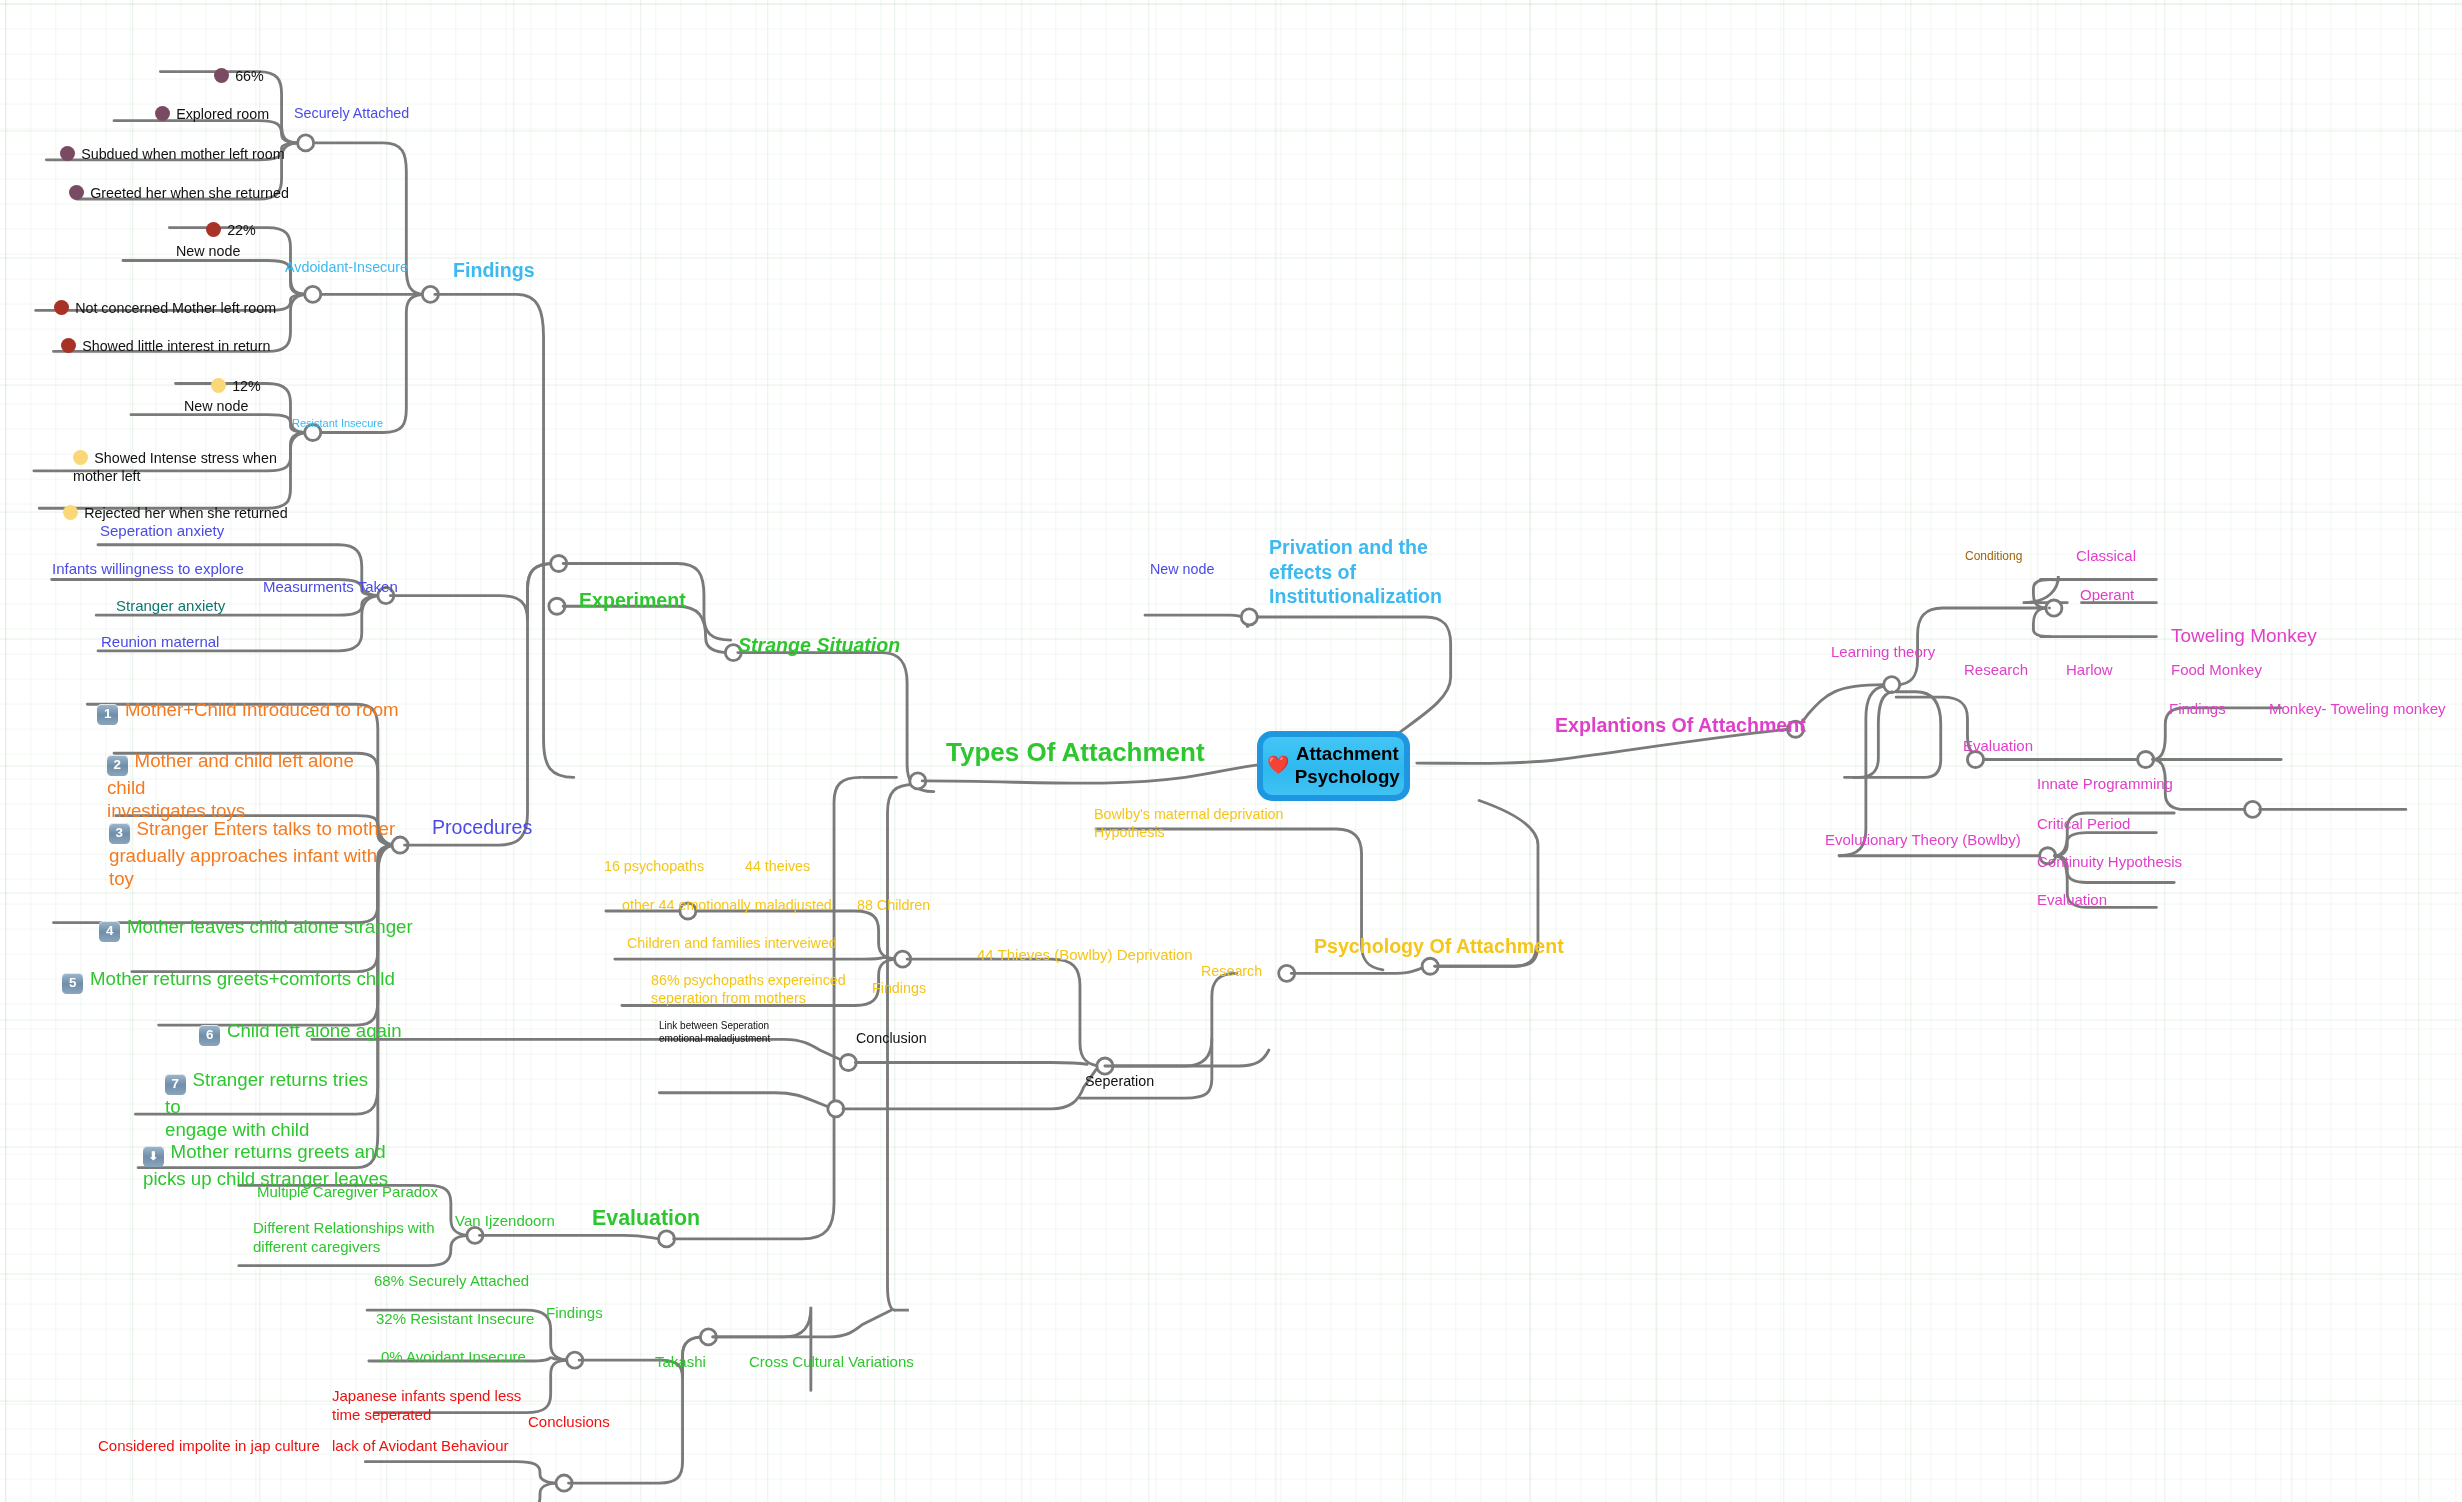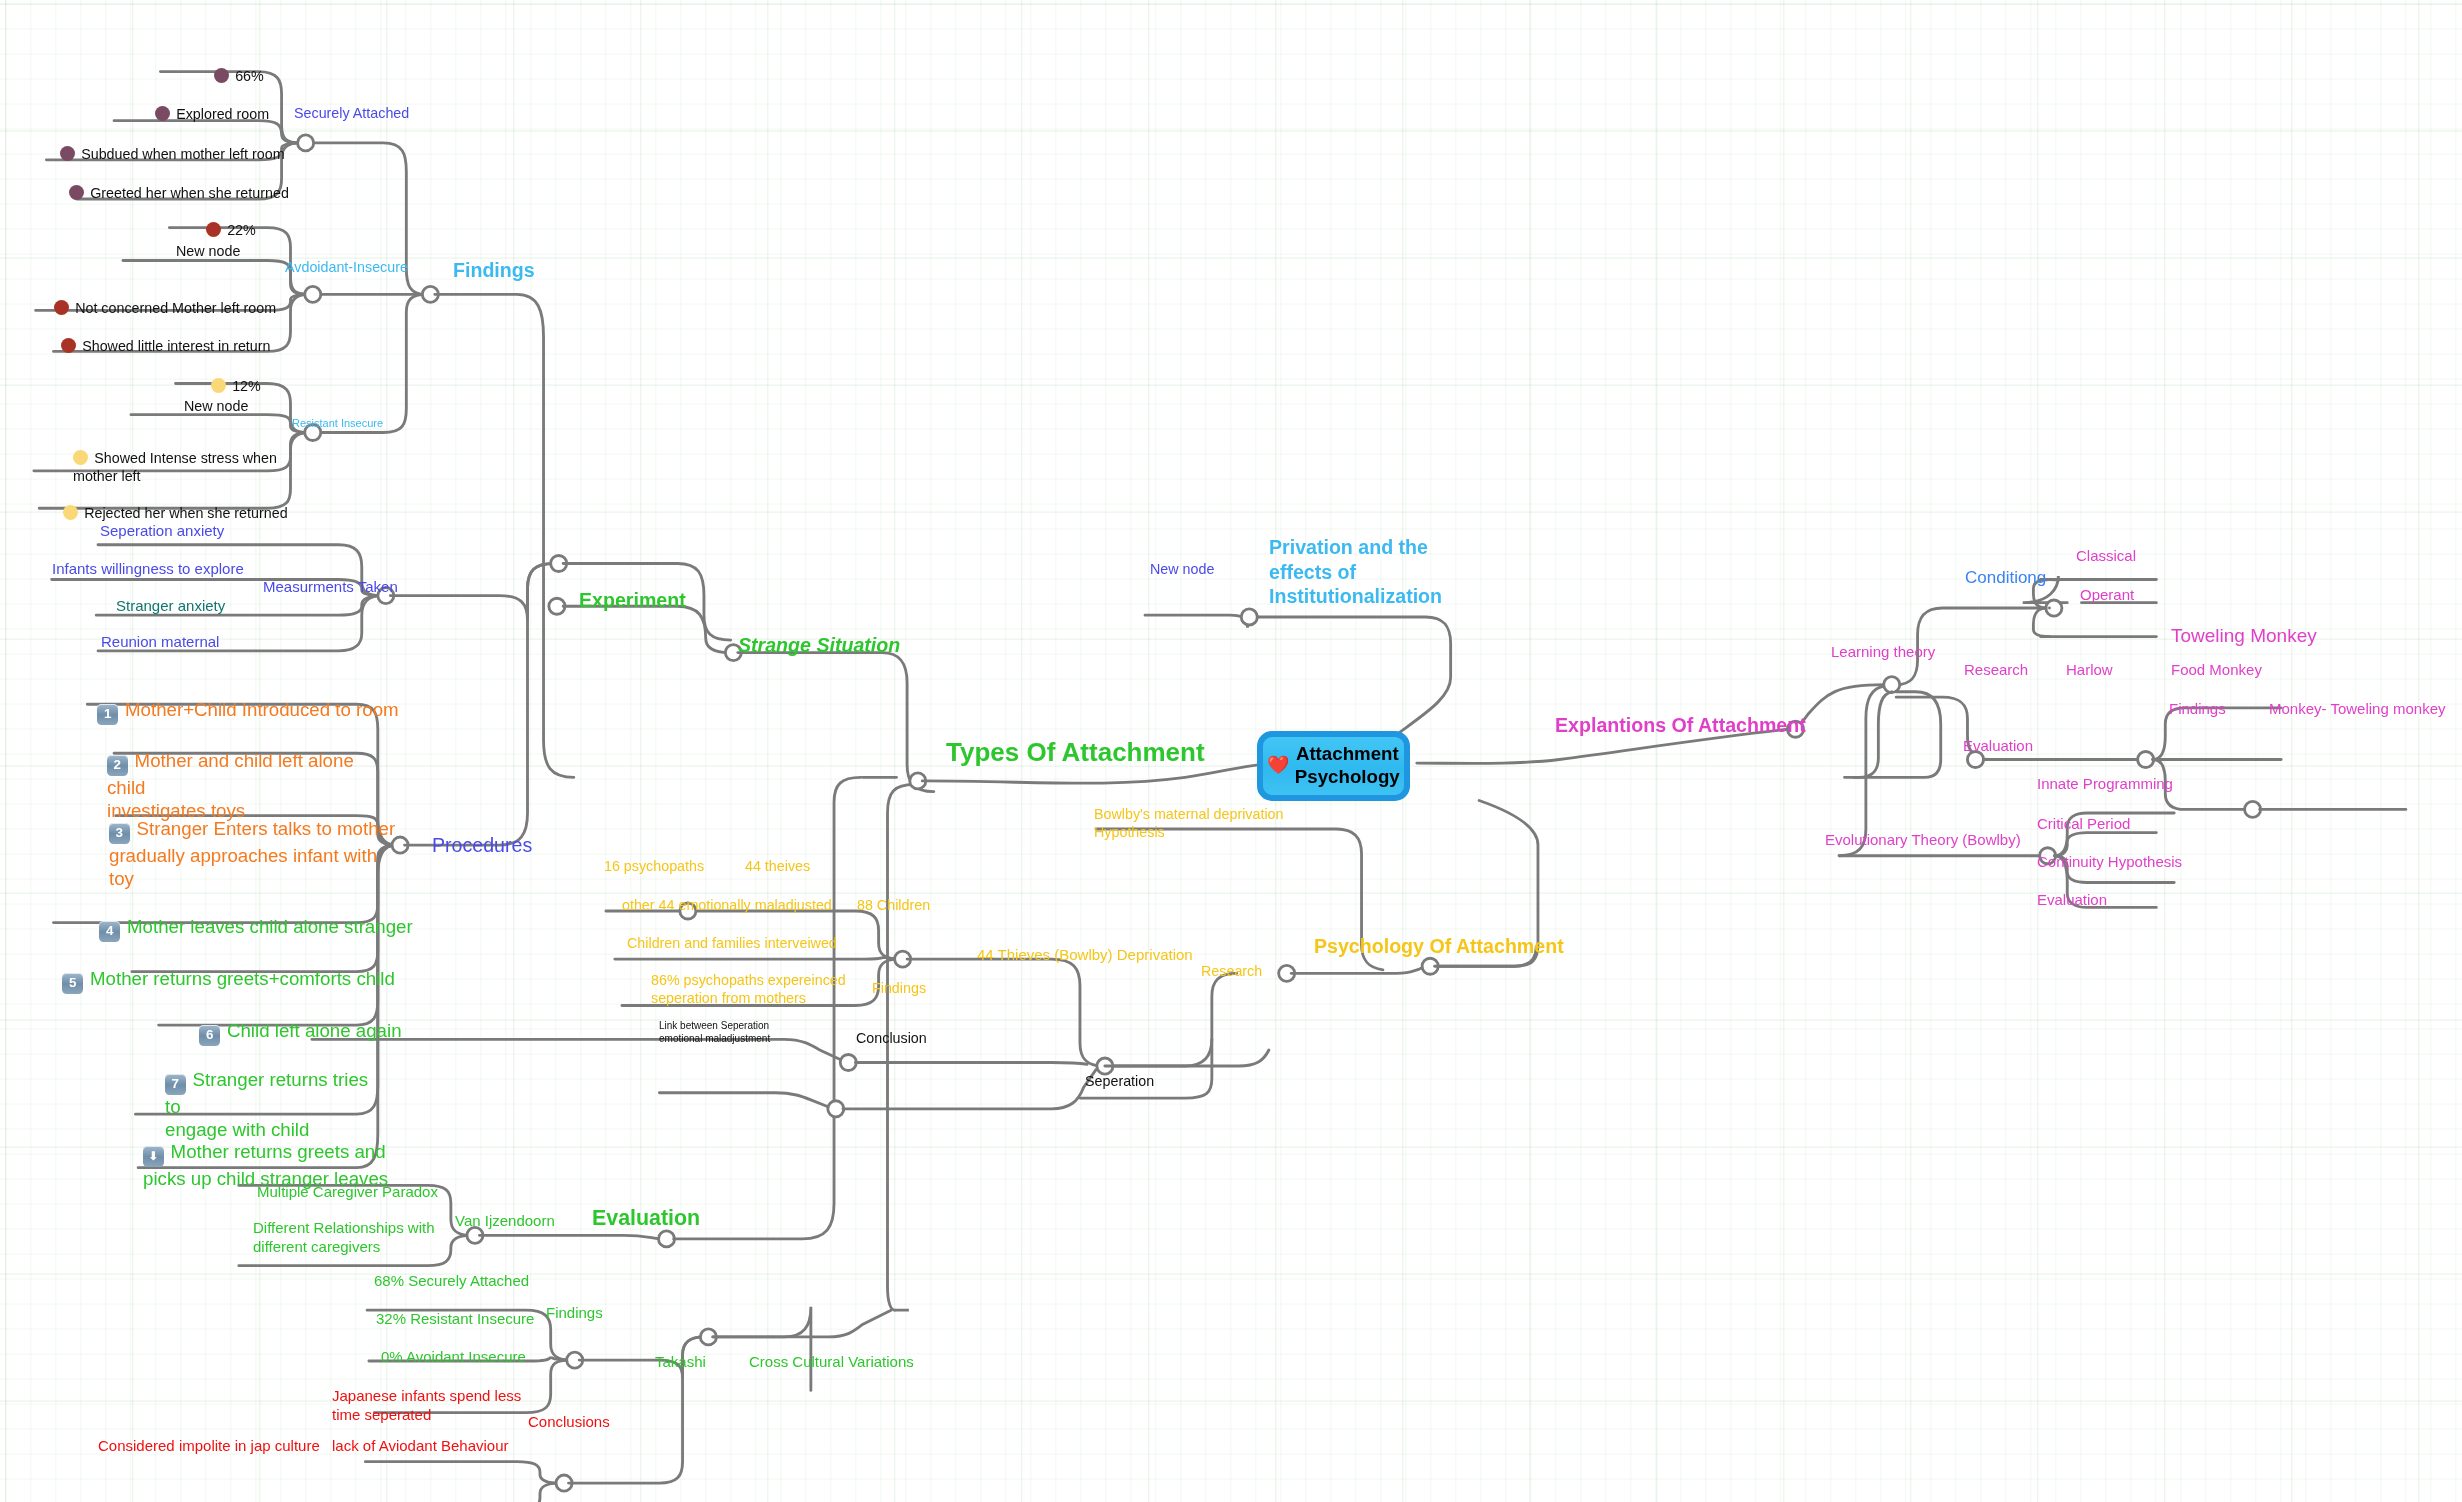--- a/index.html
+++ b/index.html
@@ -251,21 +251,21 @@
 
 <div class="nd" style="left:579px;top:588px;color:#2ec62e;font-size:19.6px;font-weight:bold;">Experiment</div>
 <div class="nd" style="left:738px;top:633px;color:#2ec62e;font-size:19.6px;font-weight:bold;font-style:italic;">Strange Situation</div>
 
 <div class="nd" style="left:263px;top:578px;color:#4a4ae8;font-size:15px;">Measurments Taken</div>
 <div class="nd" style="left:100px;top:522px;color:#4a4ae8;font-size:15px;">Seperation anxiety</div>
 <div class="nd" style="left:52px;top:560px;color:#4a4ae8;font-size:15px;">Infants willingness to explore</div>
 <div class="nd" style="left:116px;top:597px;color:#0f766e;font-size:15px;">Stranger anxiety</div>
 <div class="nd" style="left:101px;top:633px;color:#4a4ae8;font-size:15px;">Reunion maternal</div>
 
-<div class="nd" style="left:432px;top:833px;color:#4a4ae8;font-size:19.6px;">Procedures</div>
+<div class="nd" style="left:432px;top:815px;color:#4a4ae8;font-size:19.6px;">Procedures</div>
 
 <div class="nd" style="left:87px;top:674px;font-size:18.7px;color:#f47a20;">
   <span class="numbadge">1</span><span>Mother+Child Introduced to room</span>
 </div>
 <div class="nd" style="left:107px;top:725px;font-size:18.7px;color:#f47a20;white-space:pre-line;width:276px;">
   <span class="numbadge">2</span><span>Mother and child left alone child
 investigates toys</span>
 </div>
 <div class="nd" style="left:109px;top:793px;font-size:18.7px;color:#f47a20;white-space:pre-line;width:287px;">
   <span class="numbadge">3</span><span>Stranger Enters talks to mother
@@ -326,21 +326,21 @@
 <div class="nd" style="left:872px;top:979px;color:#f5c518;font-size:14.3px;">Findings</div>
 <div class="nd" style="left:651px;top:971px;color:#f5c518;font-size:14.3px;white-space:pre-line;">86% psychopaths  expereinced
 seperation from mothers</div>
 <div class="nd" style="left:856px;top:1029px;color:#111;font-size:14.3px;">Conclusion</div>
 <div class="nd" style="left:659px;top:1020px;color:#111;font-size:10px;white-space:pre-line;">Link between Seperation
 emotional maladjustment</div>
 <div class="nd" style="left:1085px;top:1072px;color:#111;font-size:14.3px;">Seperation</div>
 
 <div class="nd" style="left:1555px;top:713px;color:#e040c8;font-size:19.6px;font-weight:bold;">Explantions Of Attachment</div>
 <div class="nd" style="left:1831px;top:643px;color:#e040c8;font-size:15px;">Learning theory</div>
-<div class="nd" style="left:1965px;top:567px;color:#3b82f6;font-size:17px;">Conditiong</div>
+<div class="nd" style="left:1965px;top:549px;color:#a16207;font-size:12px;">Conditiong</div>
 <div class="nd" style="left:2076px;top:547px;color:#e040c8;font-size:15px;">Classical</div>
 <div class="nd" style="left:2080px;top:586px;color:#e040c8;font-size:15px;">Operant</div>
 <div class="nd" style="left:1964px;top:661px;color:#e040c8;font-size:15px;">Research</div>
 <div class="nd" style="left:2066px;top:661px;color:#e040c8;font-size:15px;">Harlow</div>
 <div class="nd" style="left:2171px;top:624px;color:#e040c8;font-size:19px;">Toweling Monkey</div>
 <div class="nd" style="left:2171px;top:661px;color:#e040c8;font-size:15px;">Food Monkey</div>
 <div class="nd" style="left:2169px;top:700px;color:#e040c8;font-size:15px;">Findings</div>
 <div class="nd" style="left:2269px;top:700px;color:#e040c8;font-size:15px;">Monkey- Toweling monkey</div>
 <div class="nd" style="left:1963px;top:737px;color:#e040c8;font-size:15px;">Evaluation</div>
 

